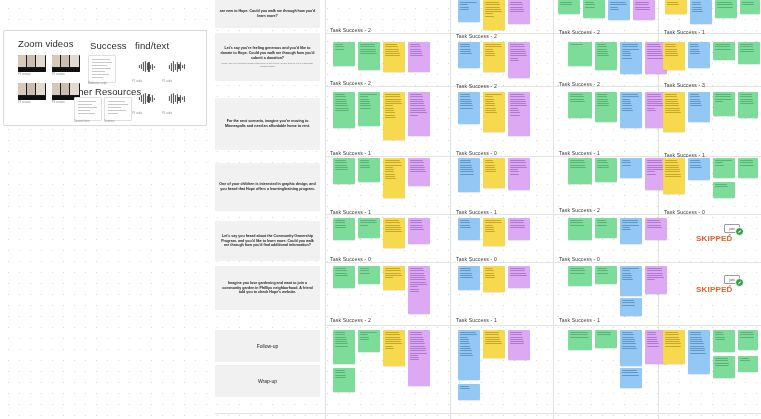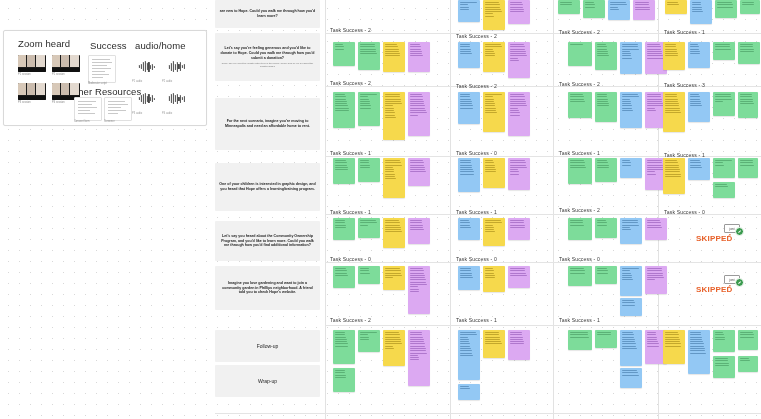--- a/index.html
+++ b/index.html
@@ -122,23 +122,23 @@
 
   <div class="hline" style="left:325px;right:0;top:33px;"></div>
   <div class="hline" style="left:325px;right:0;top:86px;"></div>
   <div class="hline" style="left:325px;right:0;top:156px;"></div>
   <div class="hline" style="left:325px;right:0;top:214px;"></div>
   <div class="hline" style="left:325px;right:0;top:262px;"></div>
   <div class="hline" style="left:325px;right:0;top:325px;"></div>
   <div class="hline" style="left:215px;right:0;top:413px;"></div>
 
   <div id="resources">
-    <div class="res-head" style="left:14px;top:7px;">Zoom heard</div>
+    <div class="res-head" style="left:14px;top:7px;">Zoom videos</div>
     <div class="res-head" style="left:86px;top:9px;">Success</div>
-    <div class="res-head" style="left:131px;top:9px;">audio/home</div>
+    <div class="res-head" style="left:131px;top:9px;">find/text</div>
     <div class="res-head" style="left:64px;top:55px;">Other Resources</div>
 
     <div class="thumb" style="left:14px;top:24px;">
       <div class="tile t1"></div>
         <div class="tile t2"></div>
         <div class="tile t3"></div>
         <div class="bar"></div>
     </div>
     <div class="thumb-cap" style="left:14px;top:42px;">P1 session</div>
 

